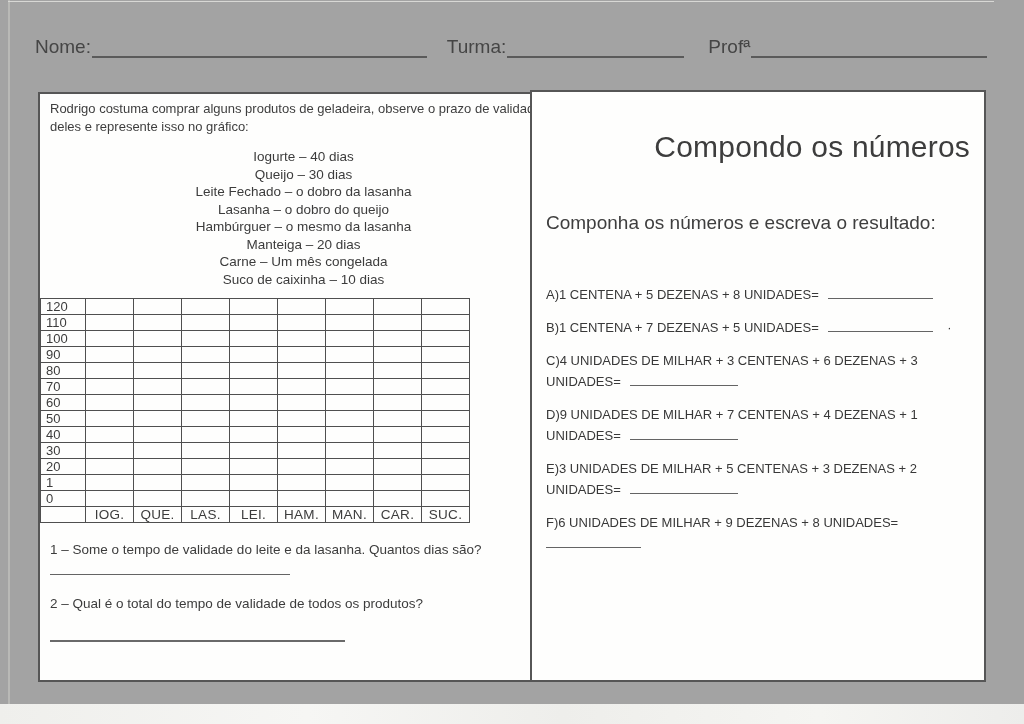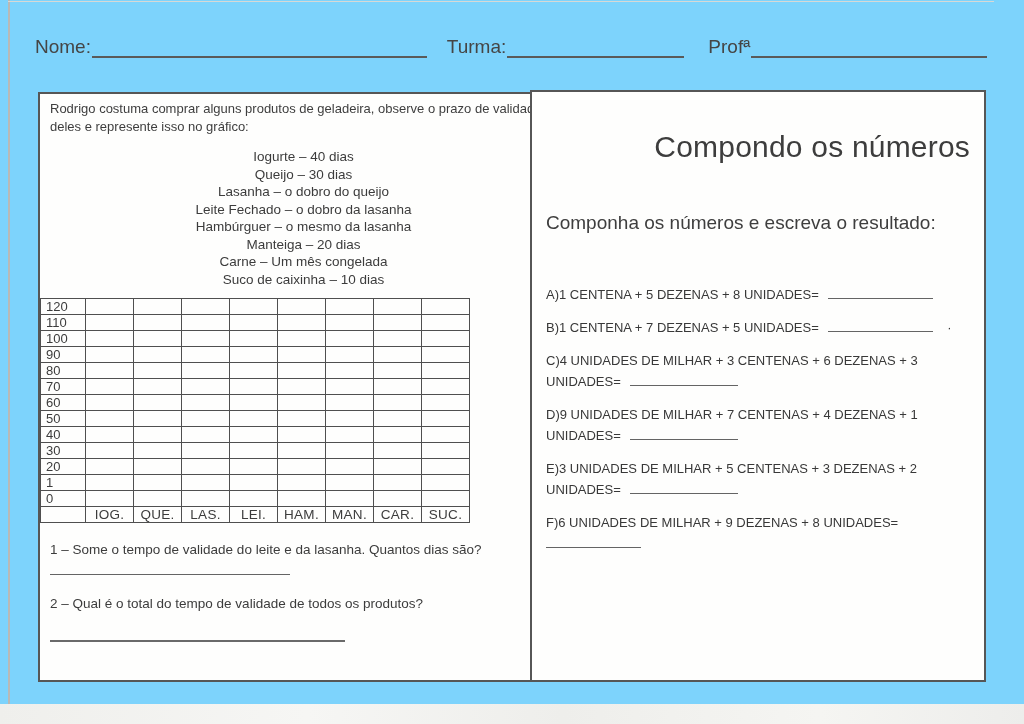--- a/index.html
+++ b/index.html
@@ -1,18 +1,18 @@
 <!DOCTYPE html>
 <html><head>
 <meta charset="utf-8">
 <style>
   * { margin:0; padding:0; box-sizing:border-box; }
   body { font-family:"Liberation Sans","DejaVu Sans",sans-serif; background:#e8e8e6; }
   .page {
-    position:relative; width:1024px; height:724px; background:#7dd3fc;
+    position:relative; width:1024px; height:724px; background:#a3a3a3;
     color:#3c3c3c; overflow:hidden;
   }
   .scan-edge-left { position:absolute; left:8px; top:0; bottom:18px; width:2px; background:#b9b9b6; }
   .scan-edge-top { position:absolute; left:8px; top:1px; right:30px; height:1px; background:#d8d8d5; }
   .scan-strip-bottom { position:absolute; left:0; right:0; bottom:0; height:20px;
     background:linear-gradient(90deg,#efefec,#f6f6f4 30%,#eeeeeb 55%,#f5f5f2 80%,#ededeb); }
 
   
   .header { position:absolute; left:35px; top:36px; width:952px; font-size:19px; color:#454545;
     display:flex; align-items:flex-end; white-space:nowrap; }
@@ -71,22 +71,22 @@
       <span class="hlabel mid">Profª</span>
       <span class="hline prof"></span>
   </div>
 
   <div class="box box-left">
     <div class="intro">Rodrigo costuma comprar alguns produtos de geladeira, observe o prazo de validade deles e represente isso no gráfico:</div>
 
     <div class="products">
       <div>Iogurte – 40 dias</div>
       <div>Queijo – 30 dias</div>
+      <div>Leite Fechado – o dobro da lasanha</div>
       <div>Lasanha – o dobro do queijo</div>
-      <div>Leite Fechado – o dobro da lasanha</div>
       <div>Hambúrguer – o mesmo da lasanha</div>
       <div>Manteiga – 20 dias</div>
       <div>Carne – Um mês congelada</div>
       <div>Suco de caixinha – 10 dias</div>
     </div>
 
     <table class="grid">
       <tbody>
           <tr>
             <td class="ytick">120</td>

